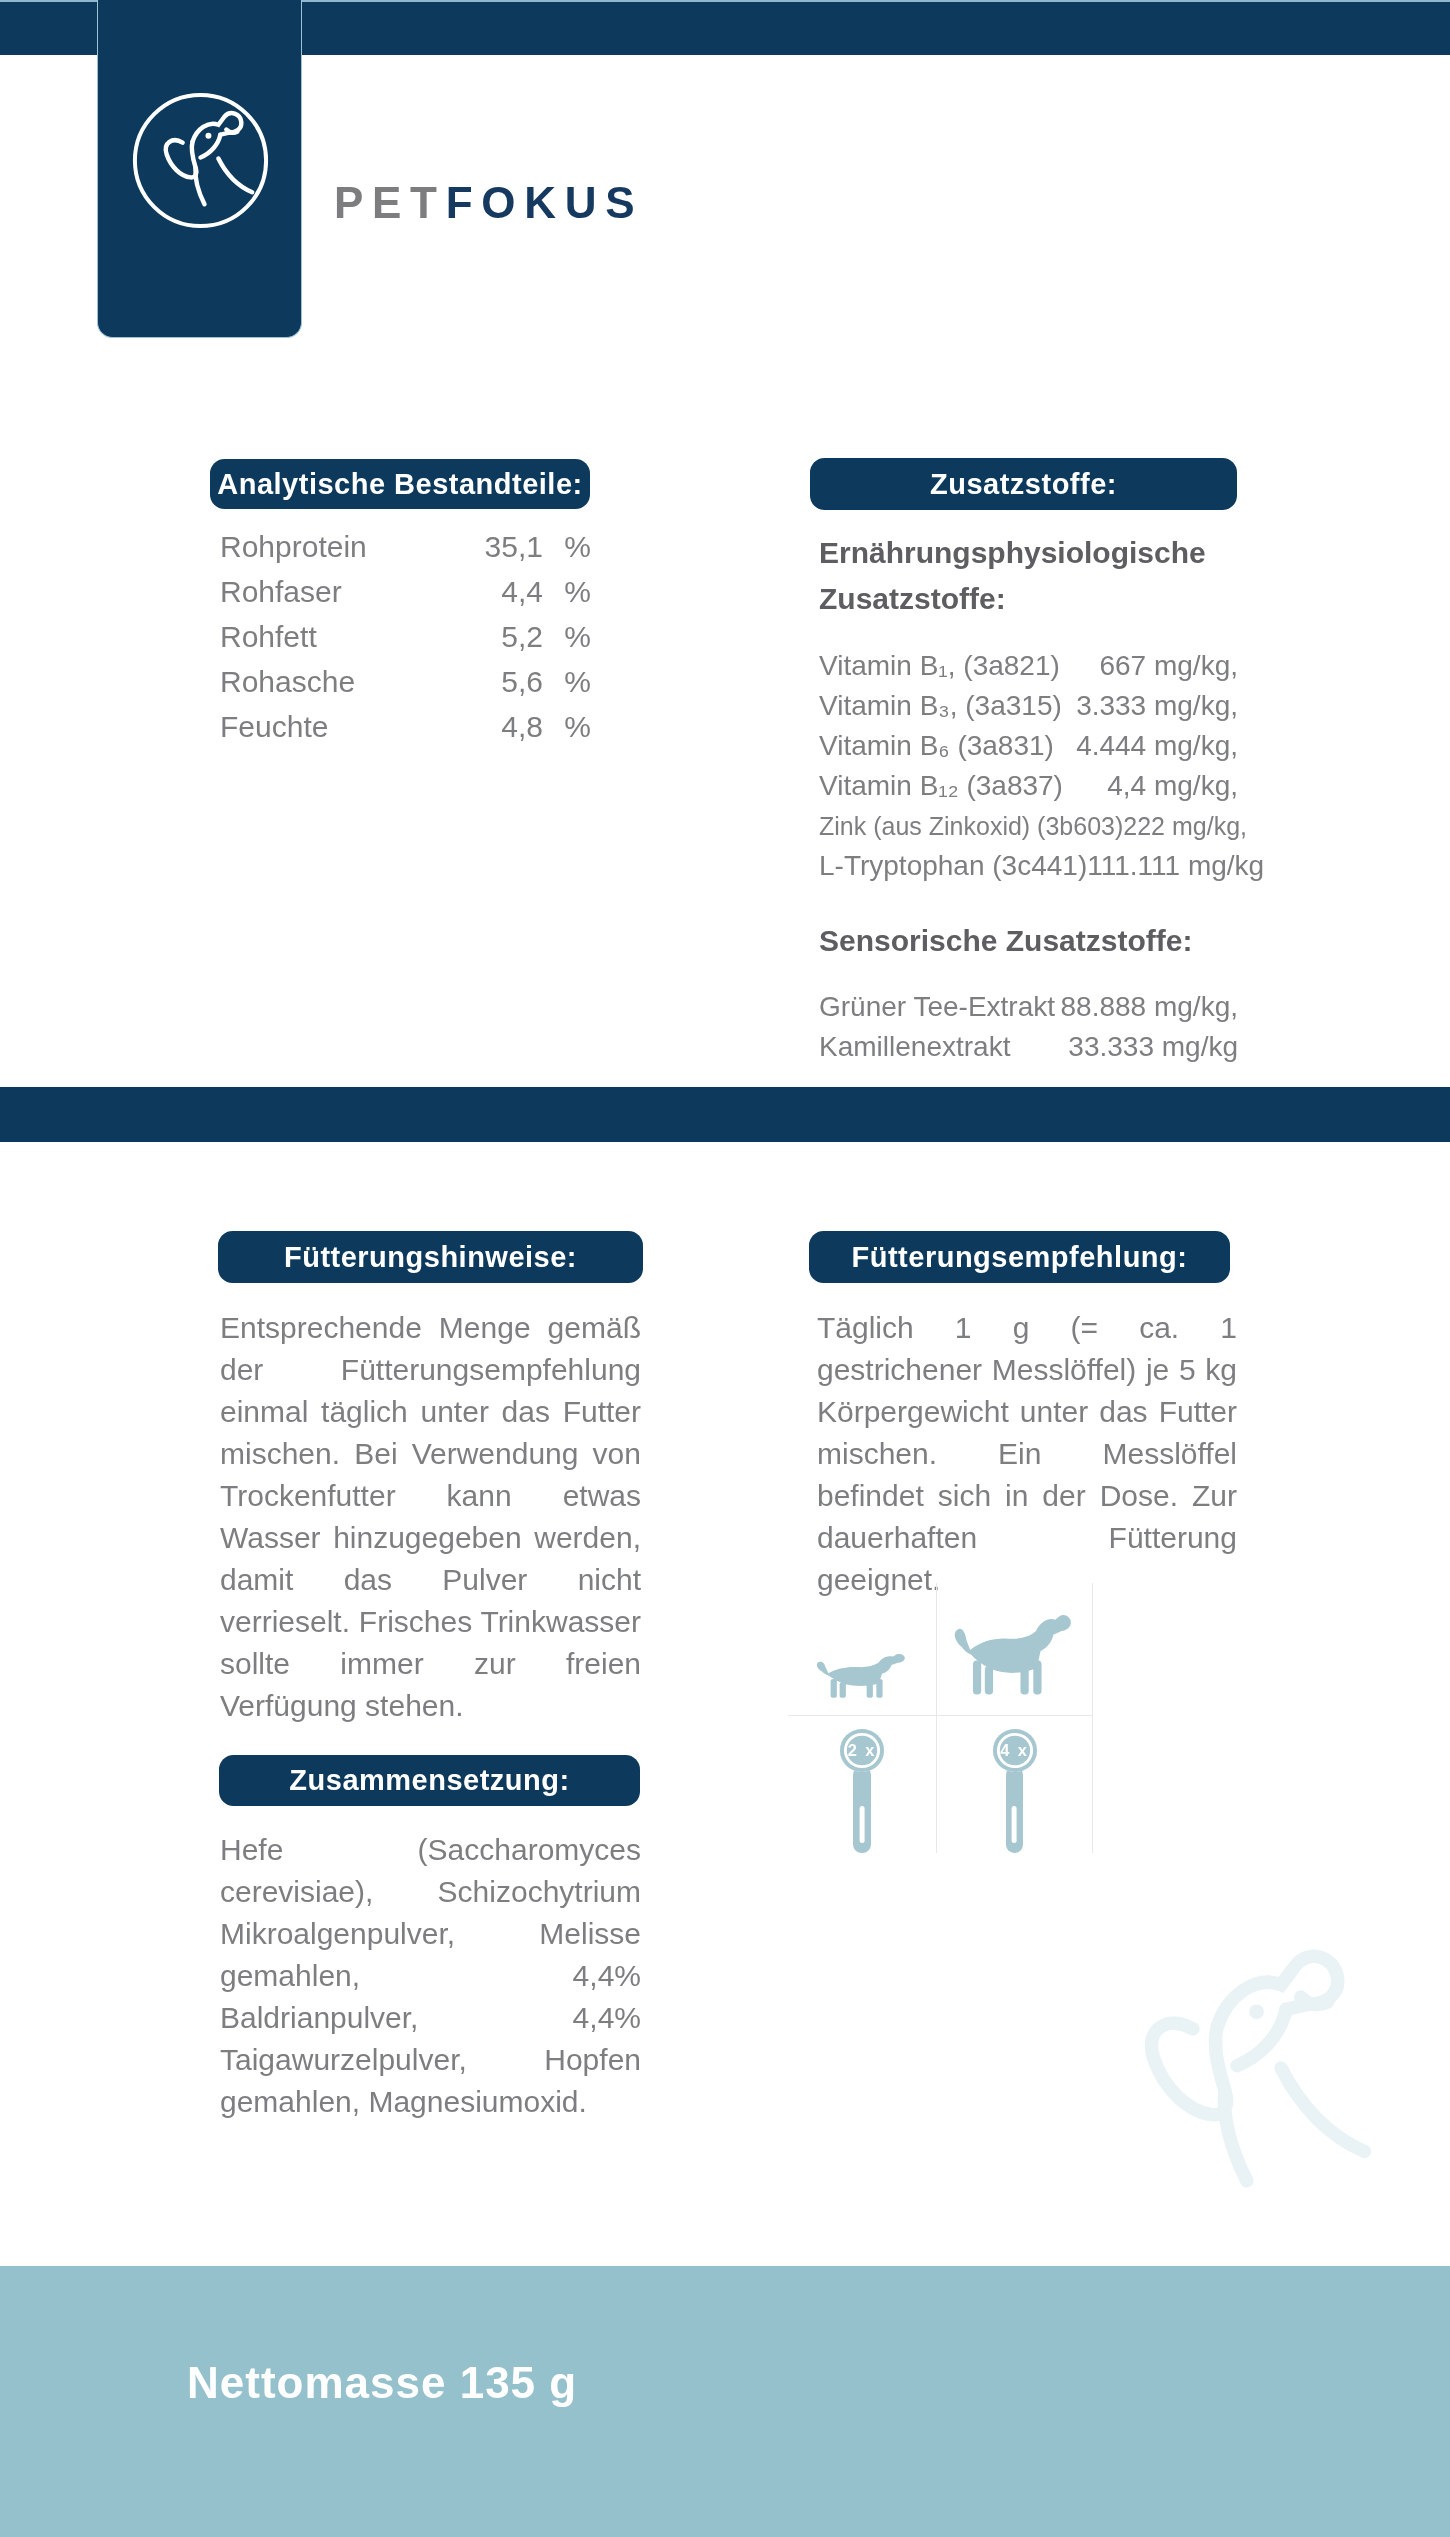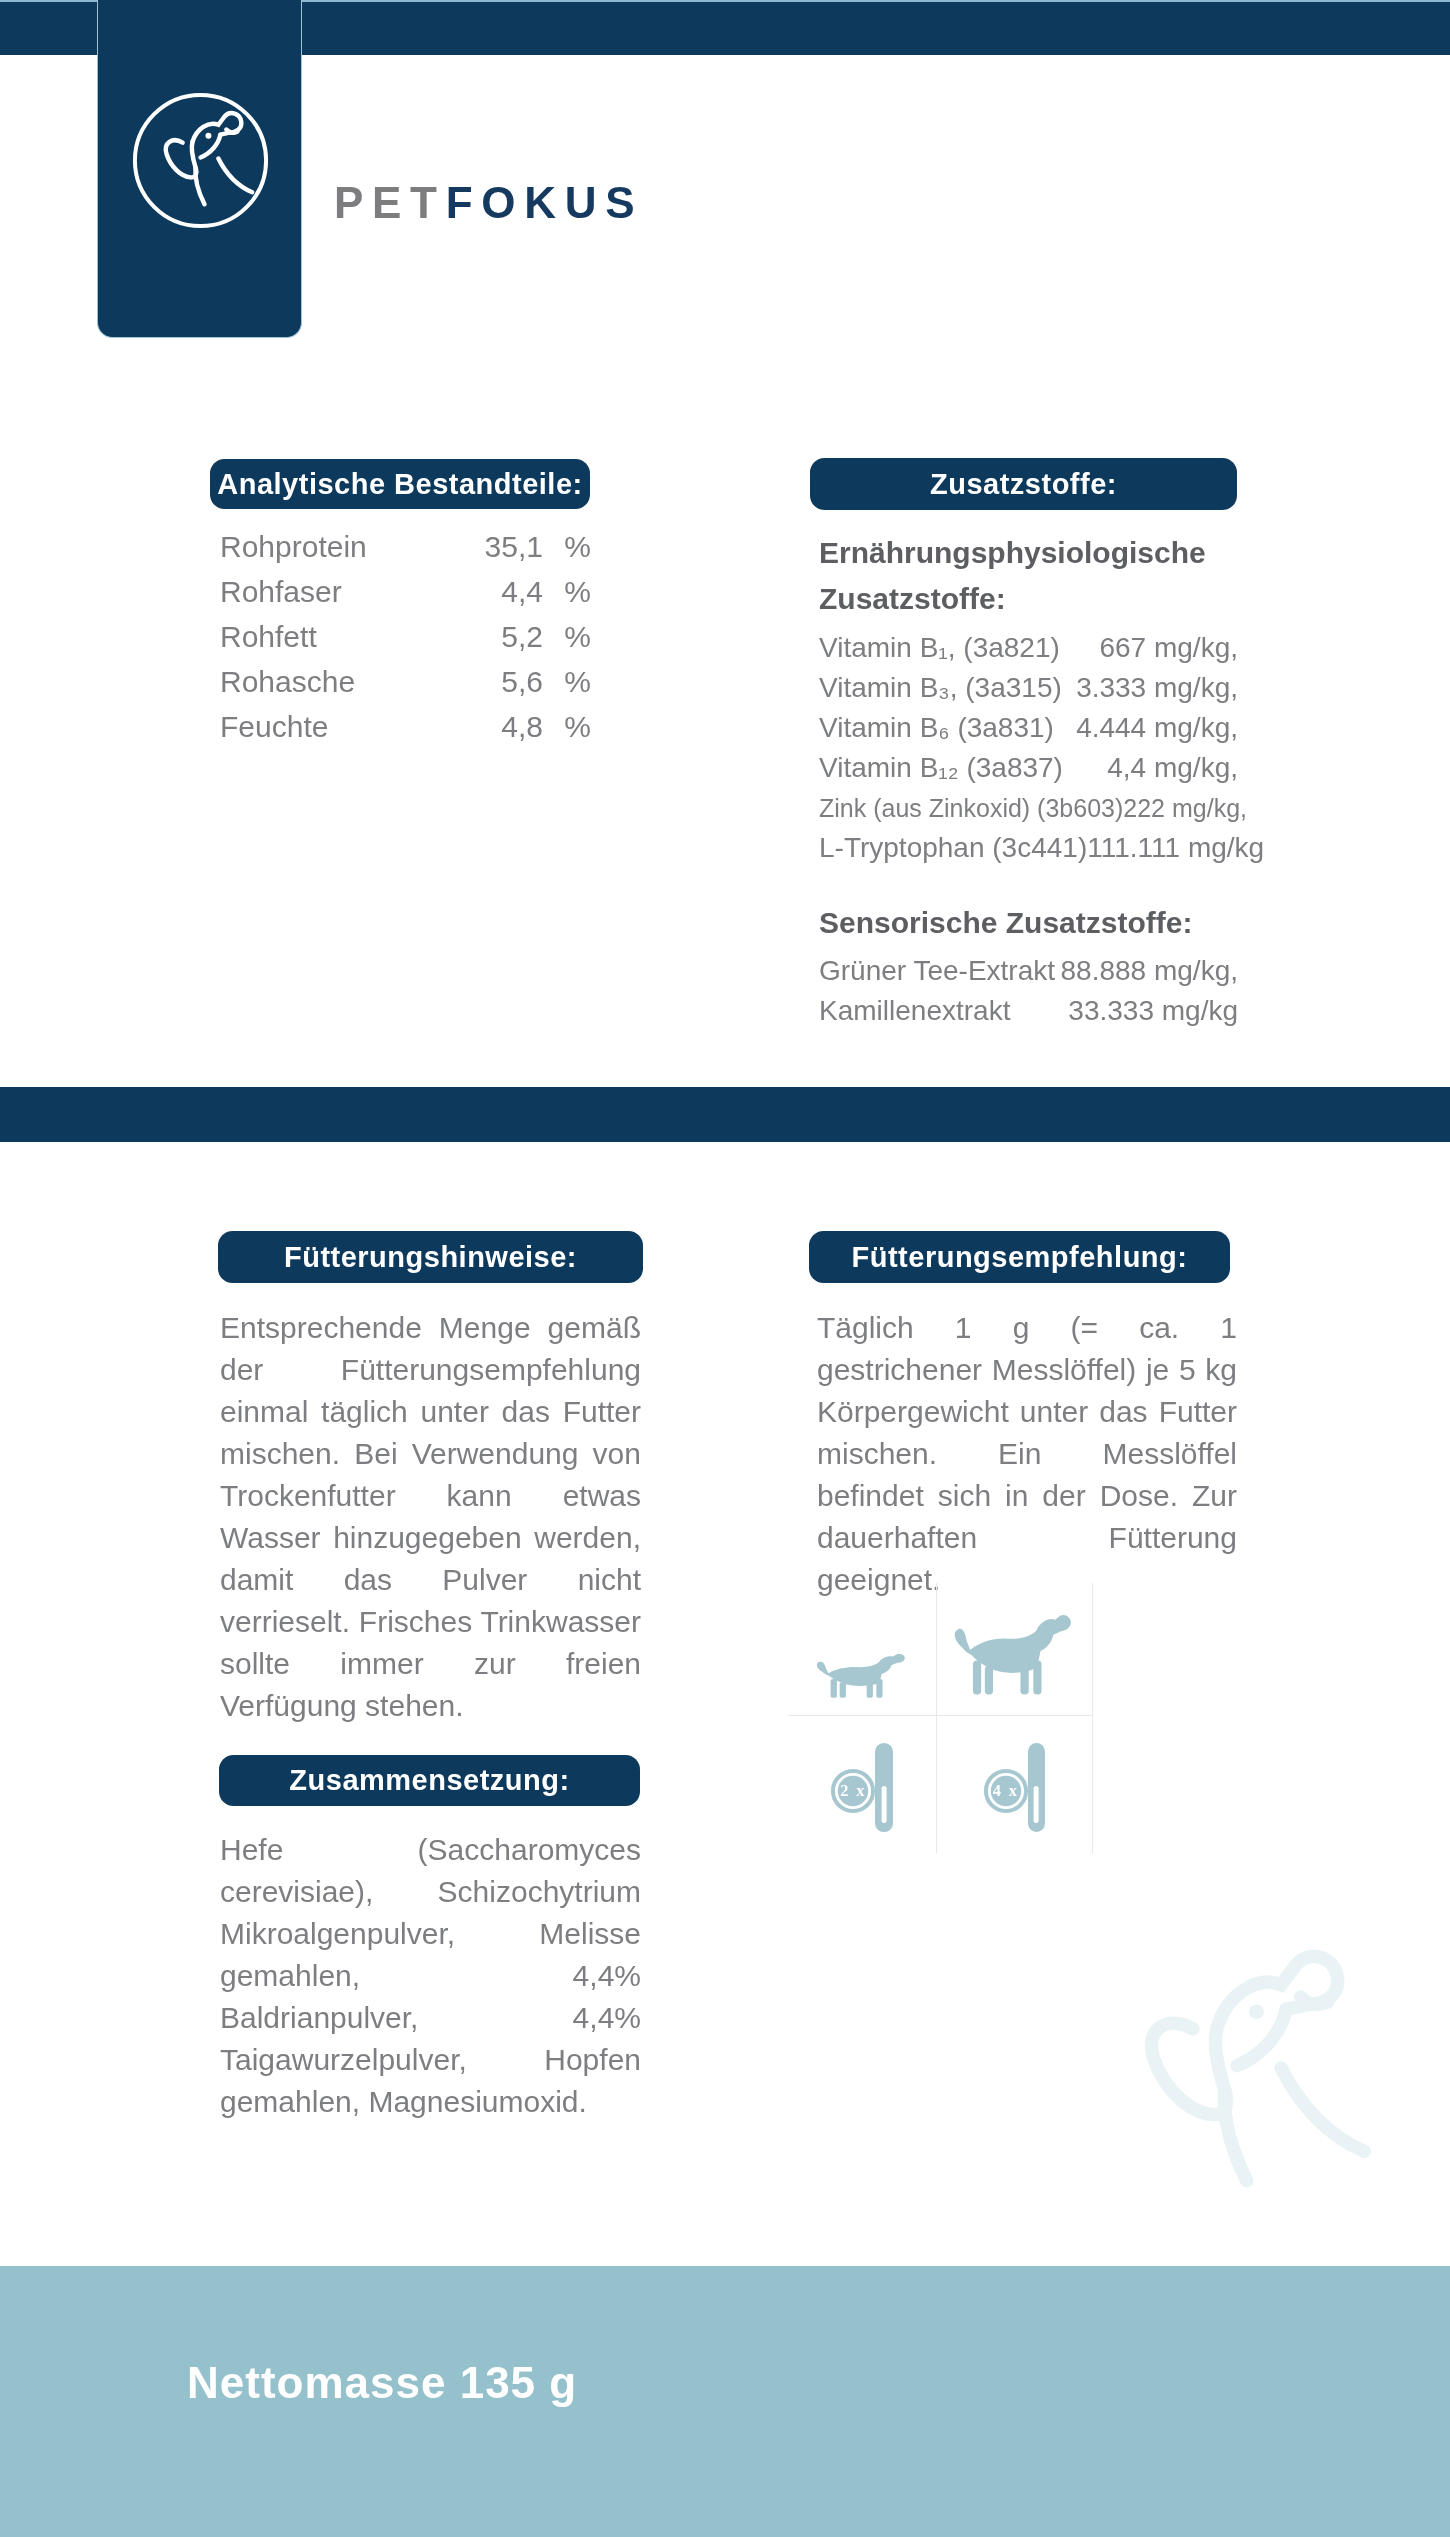--- a/index.html
+++ b/index.html
@@ -27,21 +27,21 @@
   #badge-comp{left:219px;top:1755px;width:421px;height:51px;}
   
   .analytical{position:absolute;left:220px;top:524px;width:371px;color:#7d7e81;font-size:30px;}
   .a-row{display:flex;height:45px;align-items:center;}
   .a-label{flex:1;}
   .a-value{width:81px;text-align:right;}
   .a-unit{width:48px;text-align:right;}
   
   .additives{position:absolute;left:819px;top:530px;width:419px;}
   .add-heading{font-weight:700;color:#5d5e62;font-size:30px;line-height:46px;}
-  .add-list{margin-top:6px;}
+  .add-list{margin-top:24px;}
   .add-row{display:flex;justify-content:space-between;font-size:28px;line-height:40px;
     color:#7d7e81;white-space:nowrap;}
   .add-row.compact{font-size:25px;}
   .sensory-heading{margin-top:33px;font-weight:700;color:#5d5e62;font-size:30px;line-height:44px;}
   
   .band{position:absolute;left:0;top:1087px;width:1450px;height:55px;background:#0d3a5c;}
   .footer{position:absolute;left:0;top:2266px;width:1450px;height:272px;background:#95c1cc;}
   .netmass{position:absolute;left:187px;top:92px;color:#ffffff;font-weight:700;font-size:44px;letter-spacing:1px;}
   
   .para{position:absolute;color:#7d7e81;font-size:30px;line-height:42px;text-align:justify;}
@@ -51,21 +51,21 @@
   
   .dose-grid{position:absolute;left:788px;top:1583px;display:flex;}
   .dose-col{display:flex;flex-direction:column;box-sizing:border-box;}
   .dose-col.c1{width:149px;border-right:1.9px solid #e7e9e9;}
   .dose-col.c2{width:156px;border-right:1.9px solid #e7e9e9;text-align:center;}
   .dose-col.c3{width:165px;}
   .dog-cell{height:133px;border-bottom:1.9px solid #e7e9e9;display:flex;align-items:flex-end;
     justify-content:center;padding-bottom:13.5px;box-sizing:border-box;}
   .spoon-cell{height:137px;display:flex;justify-content:center;padding-top:12.6px;box-sizing:border-box;}
   .dog-fill{fill:#a6c7d0;}
-  .spoon{display:flex;flex-direction:row;align-items:center;font-family:Liberation Serif, serif;}
+  .spoon{display:flex;flex-direction:column;align-items:center;}
   .spoon-head{width:44px;height:44px;border-radius:50%;background:#a6c7d0;
     box-shadow:inset 0 0 0 3.9px #a6c7d0, inset 0 0 0 6.8px #ffffff;
     display:flex;align-items:center;justify-content:center;z-index:2;}
   .spoon-label{color:#ffffff;font-weight:700;font-size:16.4px;letter-spacing:1.9px;}
   .spoon-handle{width:17.4px;height:89px;background:#a6c7d0;border-radius:8.7px;margin-top:-5.8px;position:relative;}
   .spoon-slit{position:absolute;left:50%;transform:translateX(-50%);bottom:9.7px;width:4.8px;height:37px;
     background:#ffffff;border-radius:2.9px;}
   
   .watermark{position:absolute;left:1039px;top:1877px;}
   .hidden-defs{position:absolute;width:0;height:0;overflow:hidden;}

